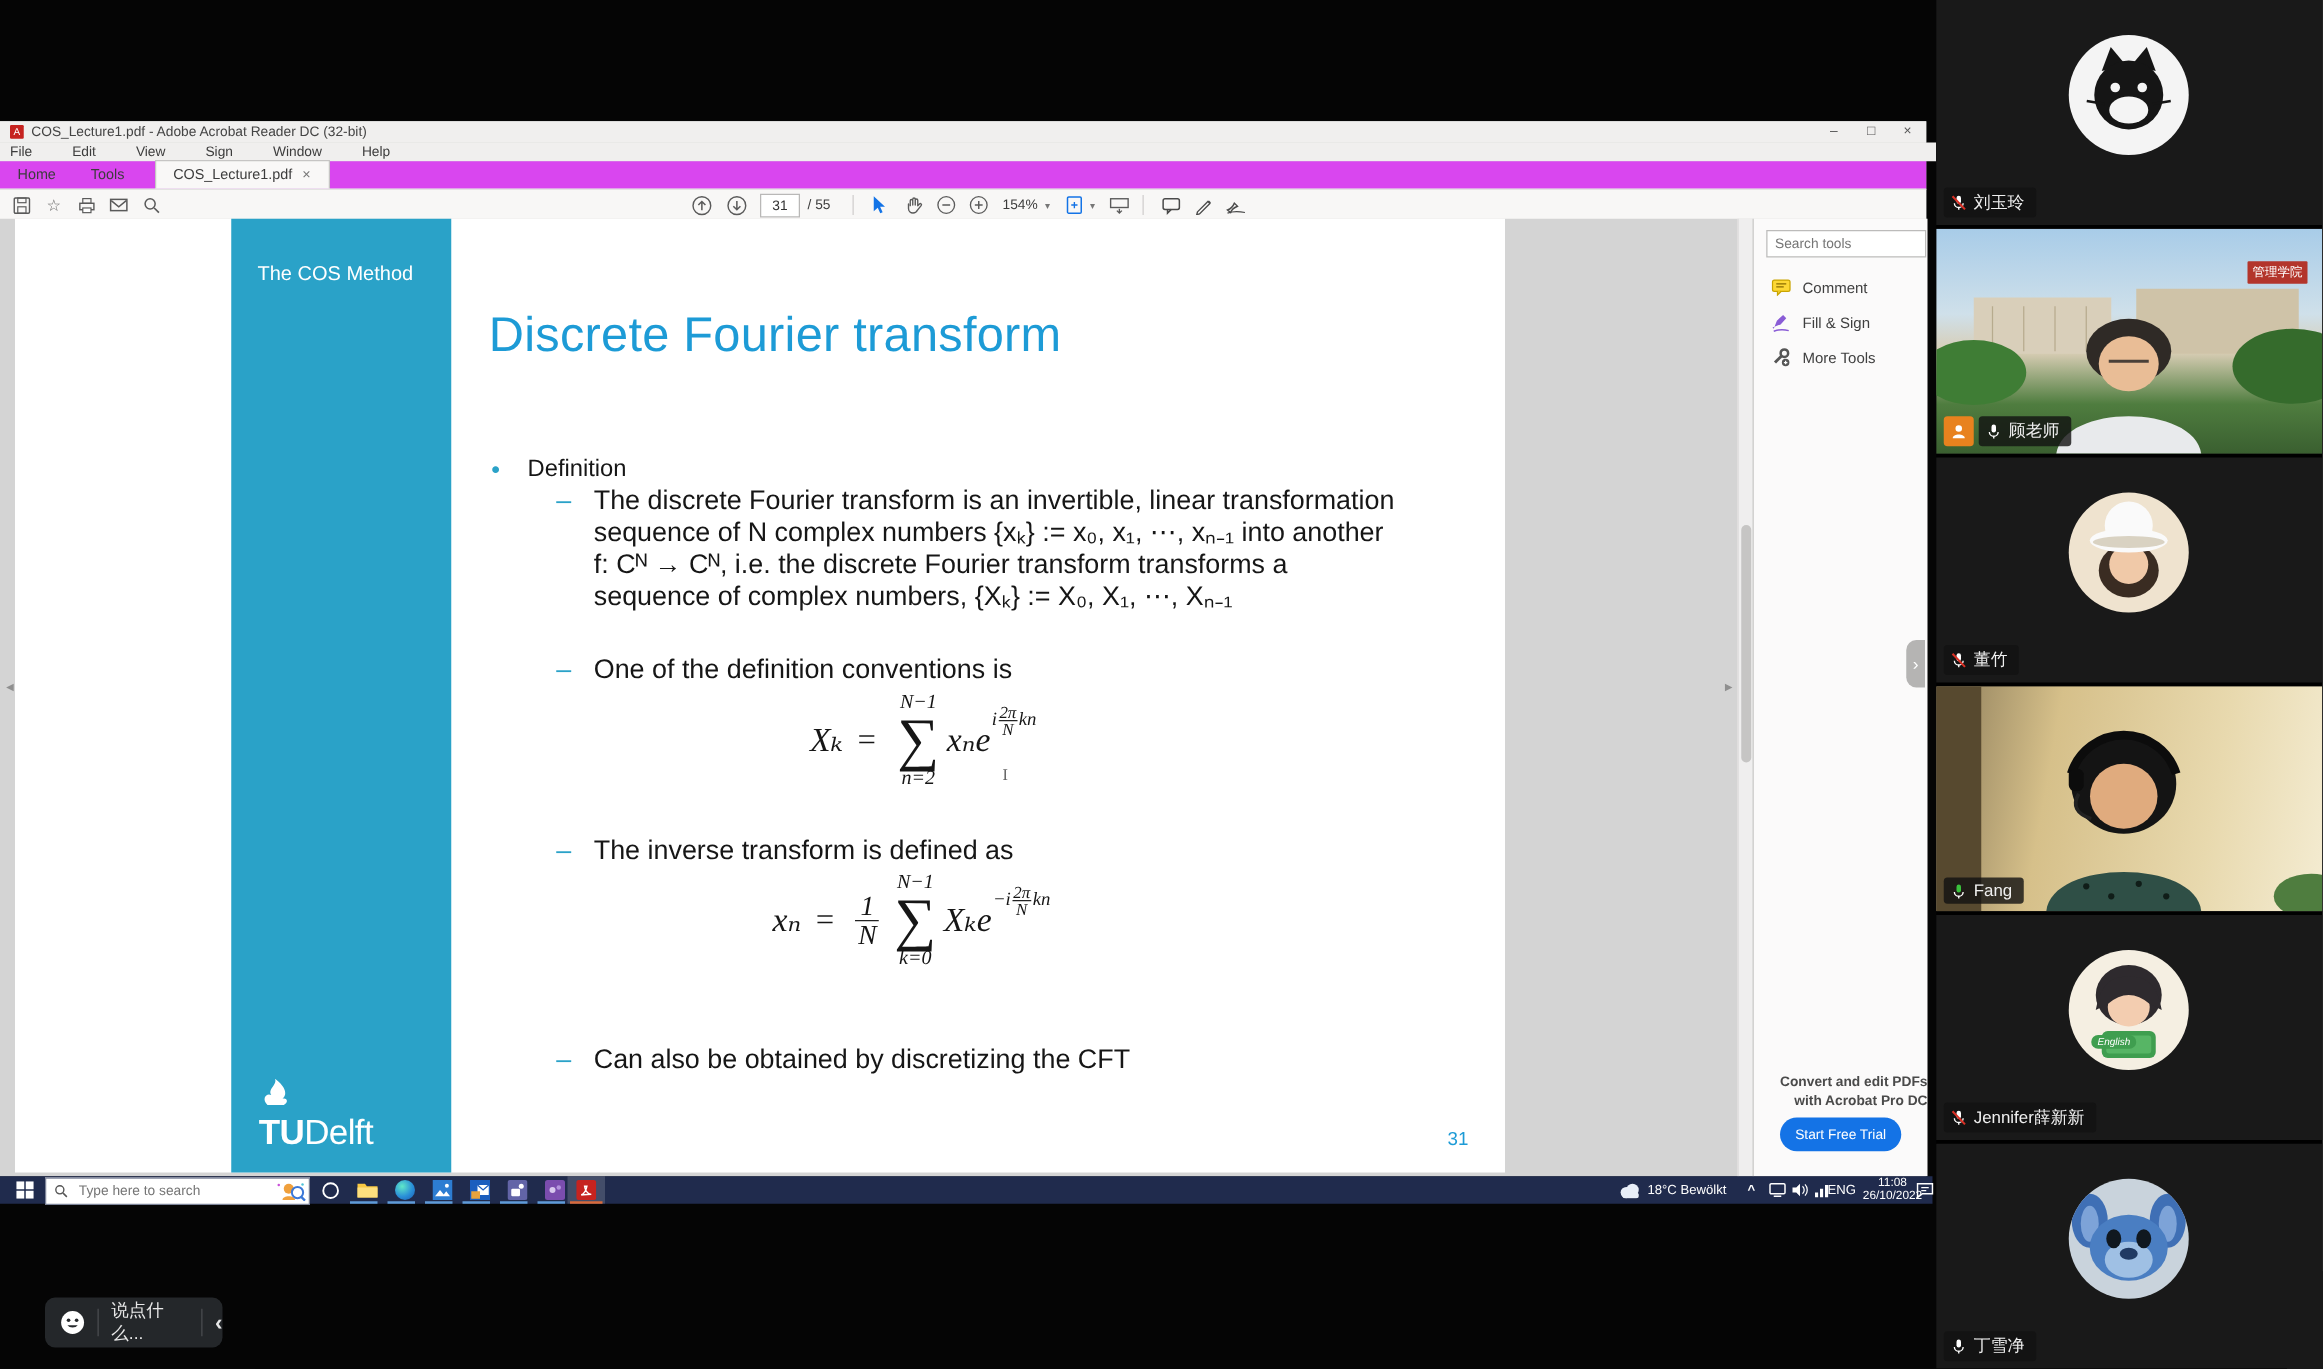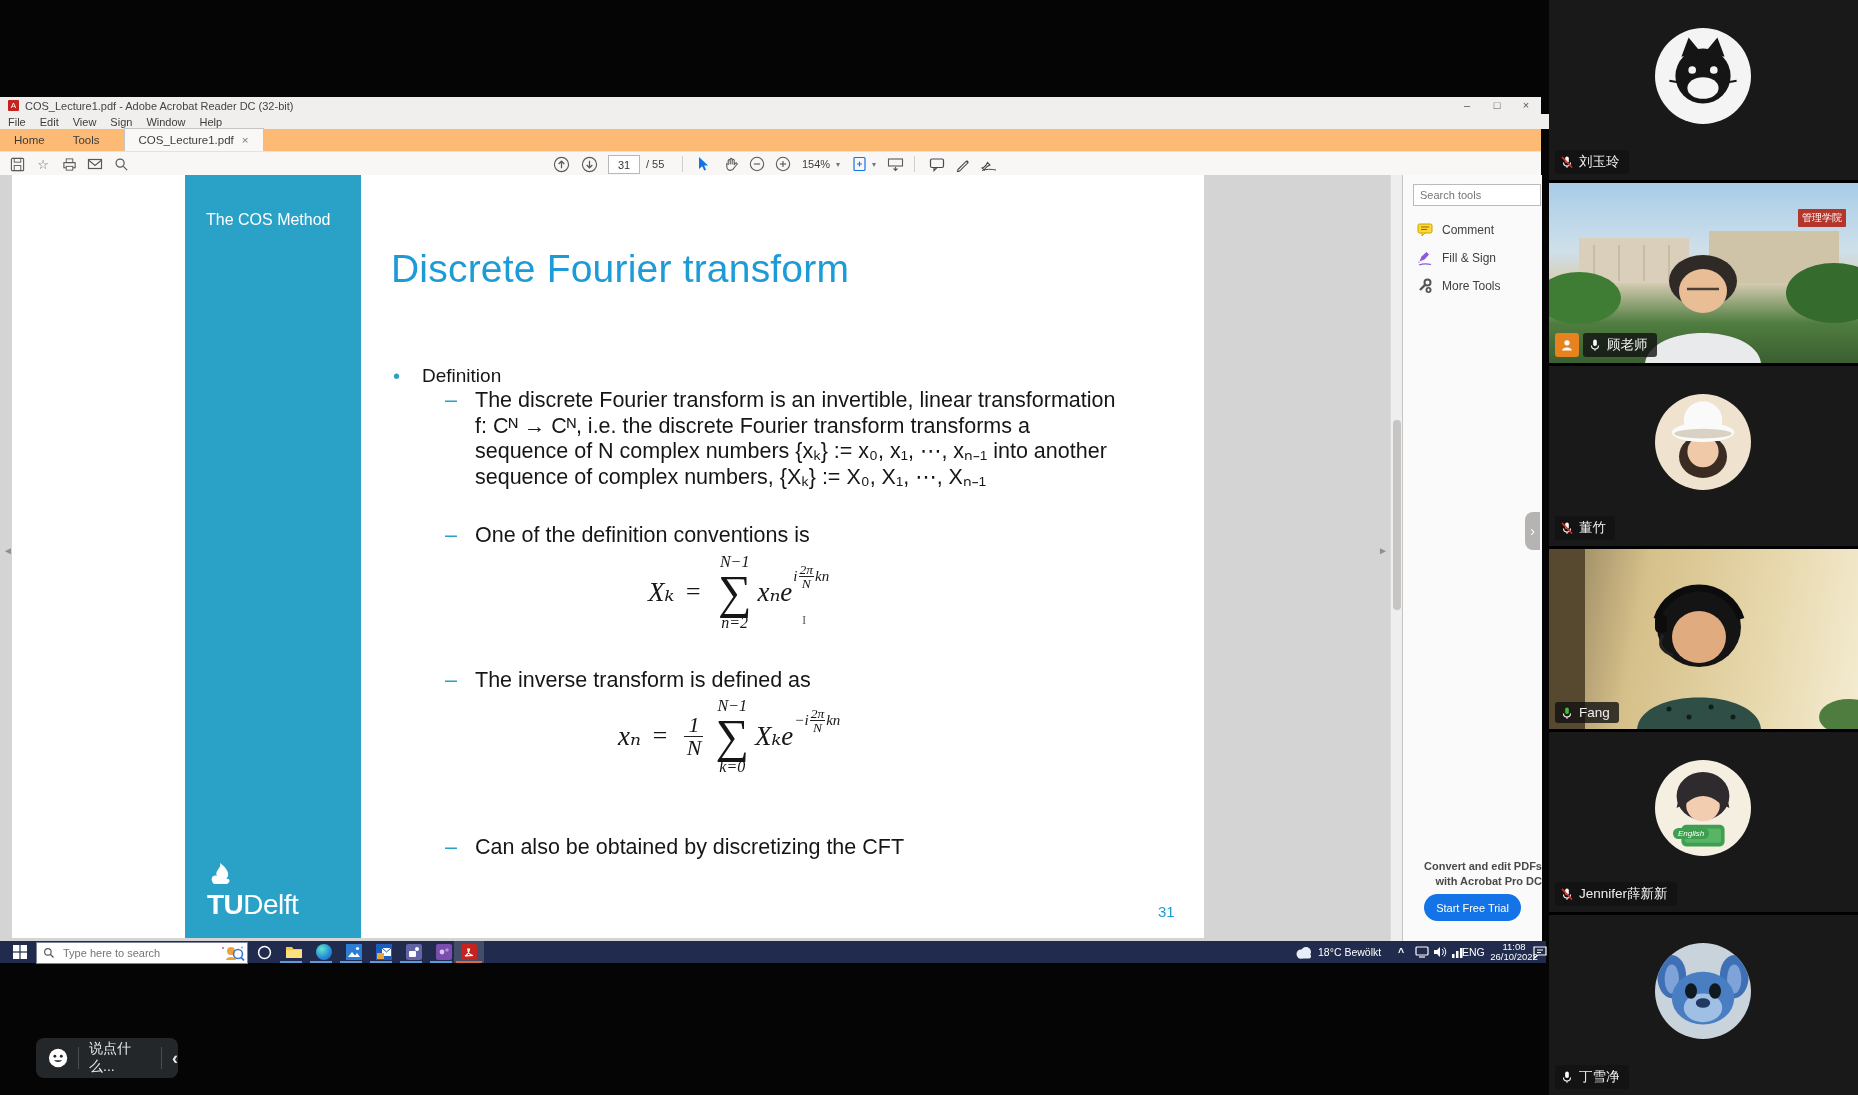--- a/index.html
+++ b/index.html
@@ -7,23 +7,23 @@
         font-family:"Liberation Sans",sans-serif;-webkit-font-smoothing:antialiased;}
   .abs{position:absolute;}
 
   
   .win{left:0;top:97px;width:1541px;height:844px;background:#d4d4d4;}
   .titlebar{left:0;top:0;width:1541px;height:17px;background:#f0efee;display:flex;align-items:center;}
   .title-ico{width:11px;height:11px;background:#c6231f;color:#fff;font-size:8px;line-height:11px;
              text-align:center;margin:0 6px 0 8px;border-radius:1px;}
   .titlebar span.t{font-size:11px;color:#444;}
   .winctl{position:absolute;top:0;height:17px;width:30px;text-align:center;font-size:11px;color:#555;line-height:16px;}
-  .menubar{left:0;top:17px;width:1541px;height:15px;background:#f0efee;display:flex;gap:14px;
+  .menubar{left:0;top:17px;width:1541px;height:15px;background:#f0efee;display:flex;gap:32px;
            align-items:center;padding-left:8px;font-size:11px;color:#3c3c3c;}
-  .tabbar{left:0;top:32px;width:1541px;height:22px;background:#fdba74;display:flex;align-items:flex-end;}
+  .tabbar{left:0;top:32px;width:1541px;height:22px;background:#d946ef;display:flex;align-items:flex-end;}
   .tab{height:22px;line-height:22px;padding:0 14px;font-size:11.5px;color:#3c3c3c;}
   .tab.doc{background:#f9f8f7;border:1px solid #c6c5c4;border-bottom:none;margin-left:10px;
            display:flex;align-items:center;gap:8px;}
   .toolbar{left:0;top:54px;width:1541px;height:24px;background:#f8f7f6;border-bottom:1px solid #cfcecd;
            border-top:1px solid #e4e3e2;}
   .tbi{position:absolute;top:3px;width:18px;height:18px;display:flex;align-items:center;justify-content:center;}
   .tbdiv{position:absolute;top:4px;width:1px;height:16px;background:#cfcecd;}
   .pagebox{position:absolute;top:3px;width:30px;height:17px;border:1px solid #b9b8b7;background:#fff;
            font-size:11px;color:#333;text-align:center;padding:0;}
   .tbtext{position:absolute;top:6px;font-size:11px;color:#3c3c3c;}
@@ -251,22 +251,22 @@
 
         <div class="defrow">
           <span class="bullet-dot">•</span>
           <span class="deftext">Definition</span>
         </div>
 
         <div class="para" style="left:433px;top:213px">
           <span class="dash">–</span>
           <span class="plines">
             <span>The discrete Fourier transform is an invertible, linear transformation</span>
+            <span>sequence of N complex numbers  {xₖ} := x₀, x₁, ⋯, xₙ₋₁ into another</span>
             <span>f: Cᴺ → Cᴺ, i.e. the discrete Fourier transform transforms a</span>
-            <span>sequence of N complex numbers  {xₖ} := x₀, x₁, ⋯, xₙ₋₁ into another</span>
             <span>sequence of complex numbers, {Xₖ} := X₀, X₁, ⋯, Xₙ₋₁</span>
           </span>
         </div>
 
         <div class="para" style="left:433px;top:348px">
           <span class="dash">–</span>
           <span>One of the definition conventions is</span>
         </div>
 
         <div class="formula" style="left:636px;top:378px">

